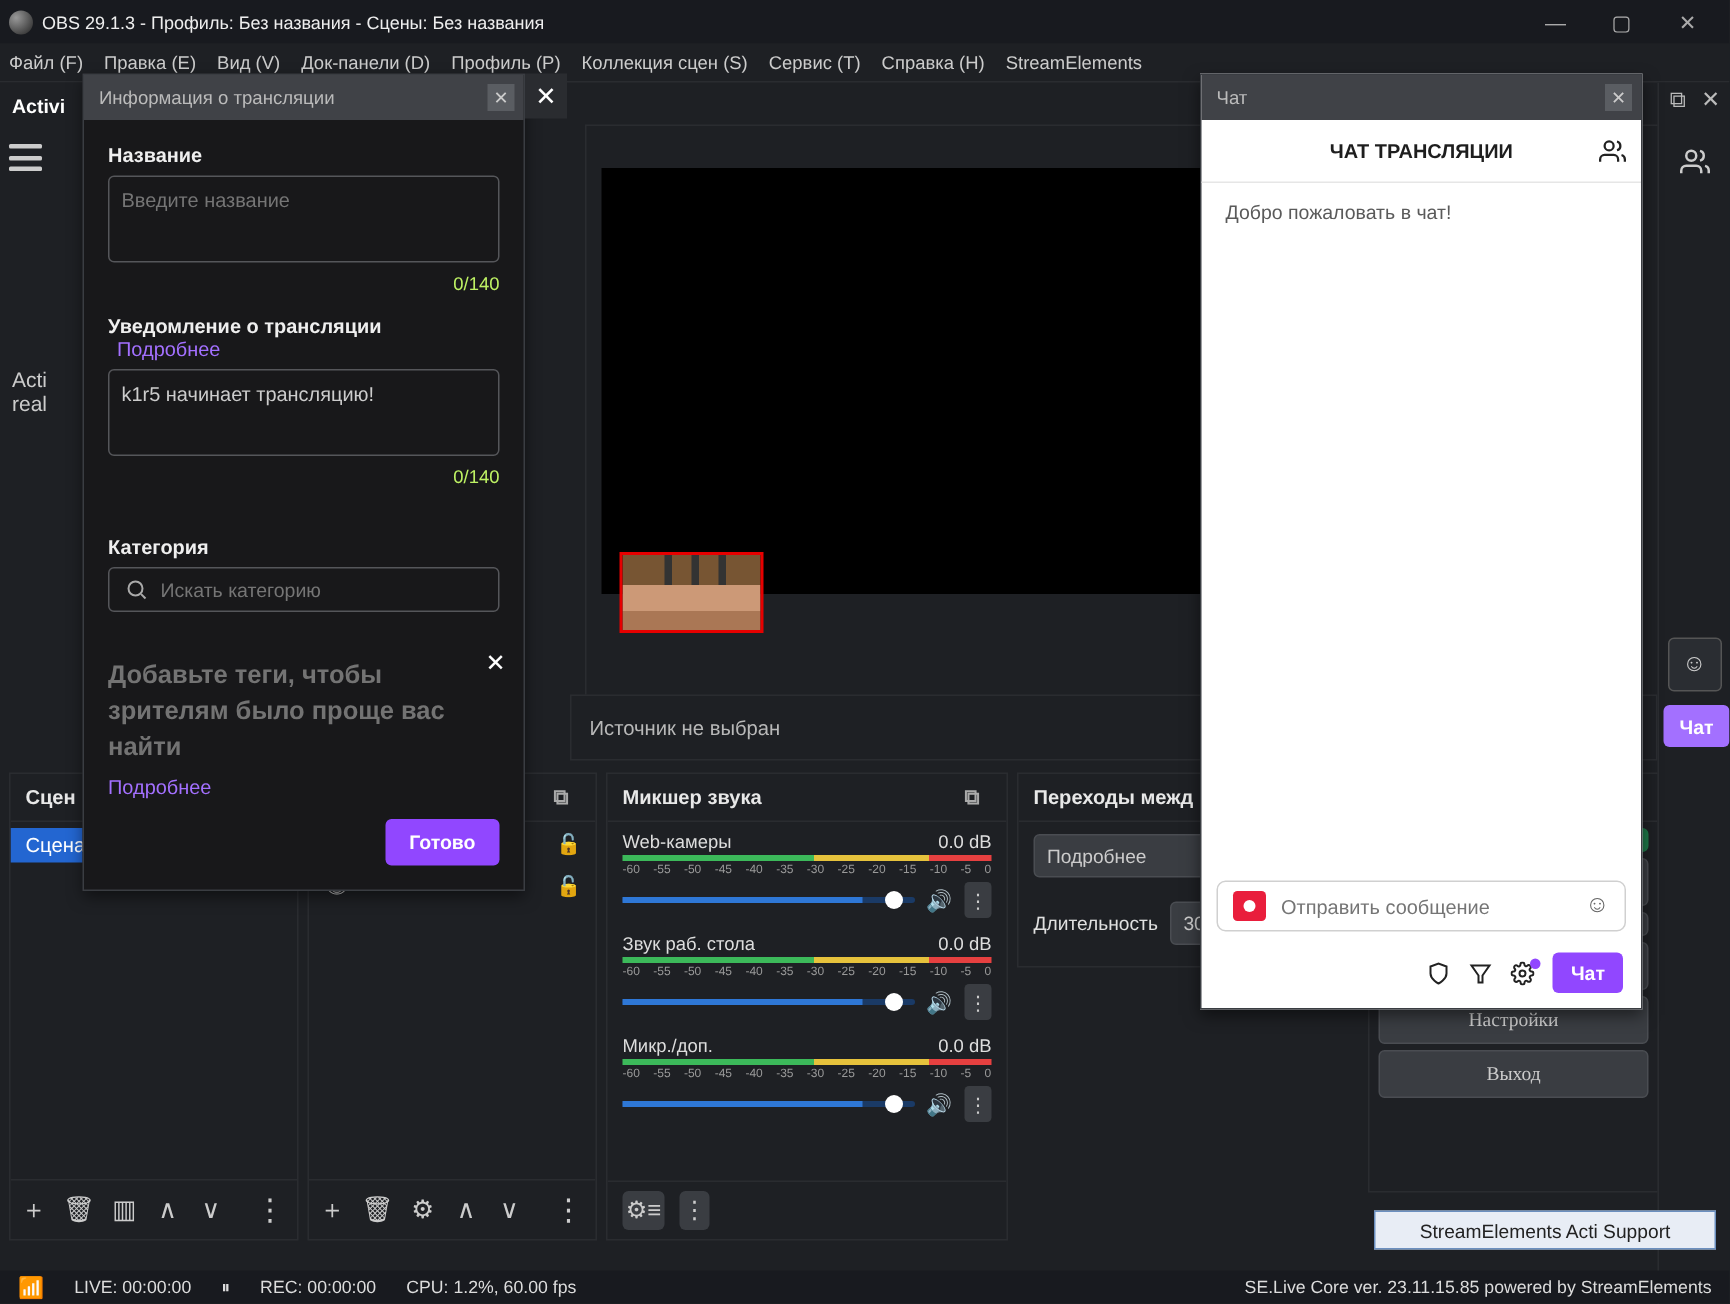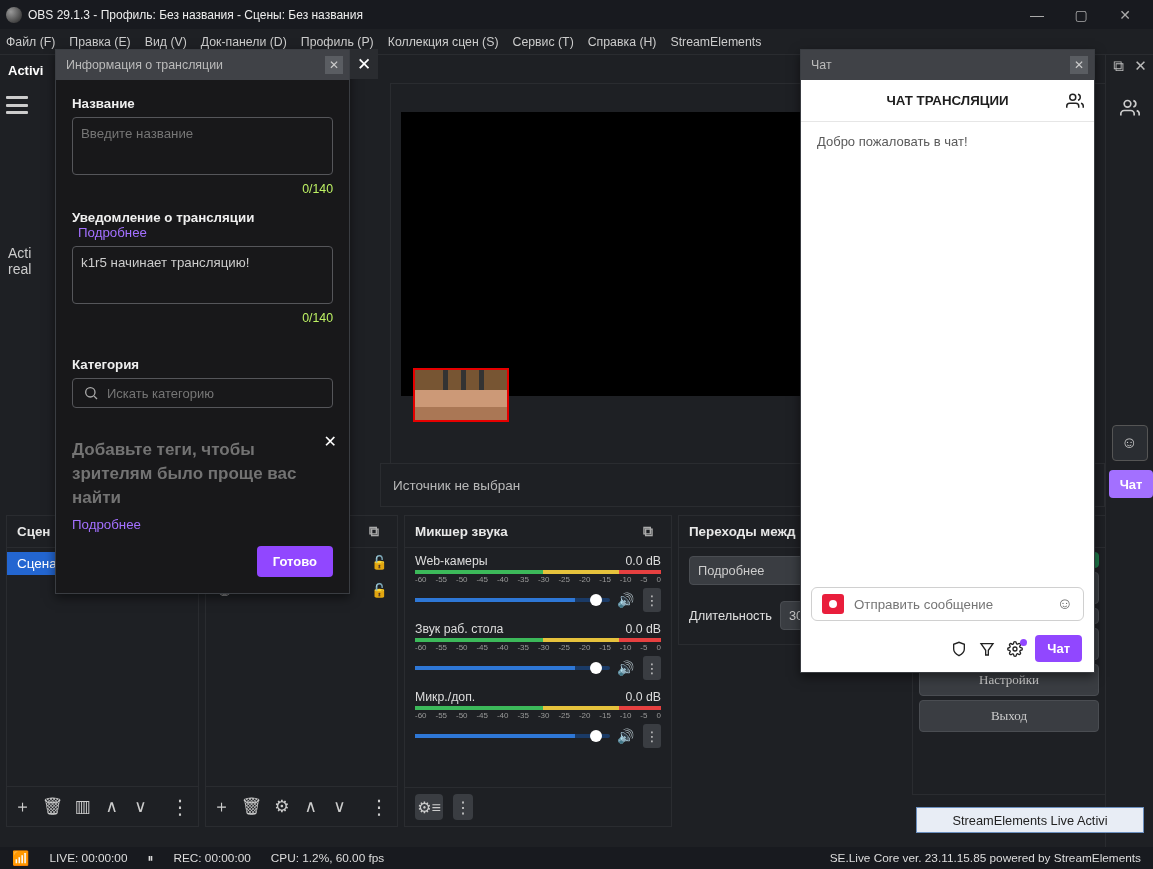--- a/index.html
+++ b/index.html
@@ -477,21 +477,21 @@
         <svg width="16" height="16" viewBox="0 0 24 24" fill="none" stroke="#222" stroke-width="2">
             <circle cx="12" cy="12" r="3"></circle>
             <path d="M19.4 15a1.65 1.65 0 0 0 .33 1.82l.06.06a2 2 0 1 1-2.83 2.83l-.06-.06a1.65 1.65 0 0 0-1.82-.33 1.65 1.65 0 0 0-1 1.51V21a2 2 0 1 1-4 0v-.09a1.65 1.65 0 0 0-1-1.51 1.65 1.65 0 0 0-1.82.33l-.06.06a2 2 0 1 1-2.83-2.83l.06-.06a1.65 1.65 0 0 0 .33-1.82 1.65 1.65 0 0 0-1.51-1H3a2 2 0 1 1 0-4h.09a1.65 1.65 0 0 0 1.51-1 1.65 1.65 0 0 0-.33-1.82l-.06-.06a2 2 0 1 1 2.83-2.83l.06.06a1.65 1.65 0 0 0 1.82.33h0a1.65 1.65 0 0 0 1-1.51V3a2 2 0 1 1 4 0v.09a1.65 1.65 0 0 0 1 1.51h0a1.65 1.65 0 0 0 1.82-.33l.06-.06a2 2 0 1 1 2.83 2.83l-.06.06a1.65 1.65 0 0 0-.33 1.82v0a1.65 1.65 0 0 0 1.51 1H21a2 2 0 1 1 0 4h-.09a1.65 1.65 0 0 0-1.51 1z"></path>
           </svg>
         <span class="chat-badge"></span>
       </span>
       <button class="chat-btn">Чат</button>
     </div>
   </div>
 
-  <div class="se-support">StreamElements Live Activi</div>
+  <div class="se-support">StreamElements Acti Support</div>
 
 </div>
 
 <div class="statusbar">
   <span style="font-size:14px;">📶</span>
   <span>LIVE: 00:00:00</span>
   <span>⏸</span>
   <span>REC: 00:00:00</span>
   <span>CPU: 1.2%, 60.00 fps</span>
   <span class="sb-right">SE.Live Core ver. 23.11.15.85 powered by StreamElements</span>

